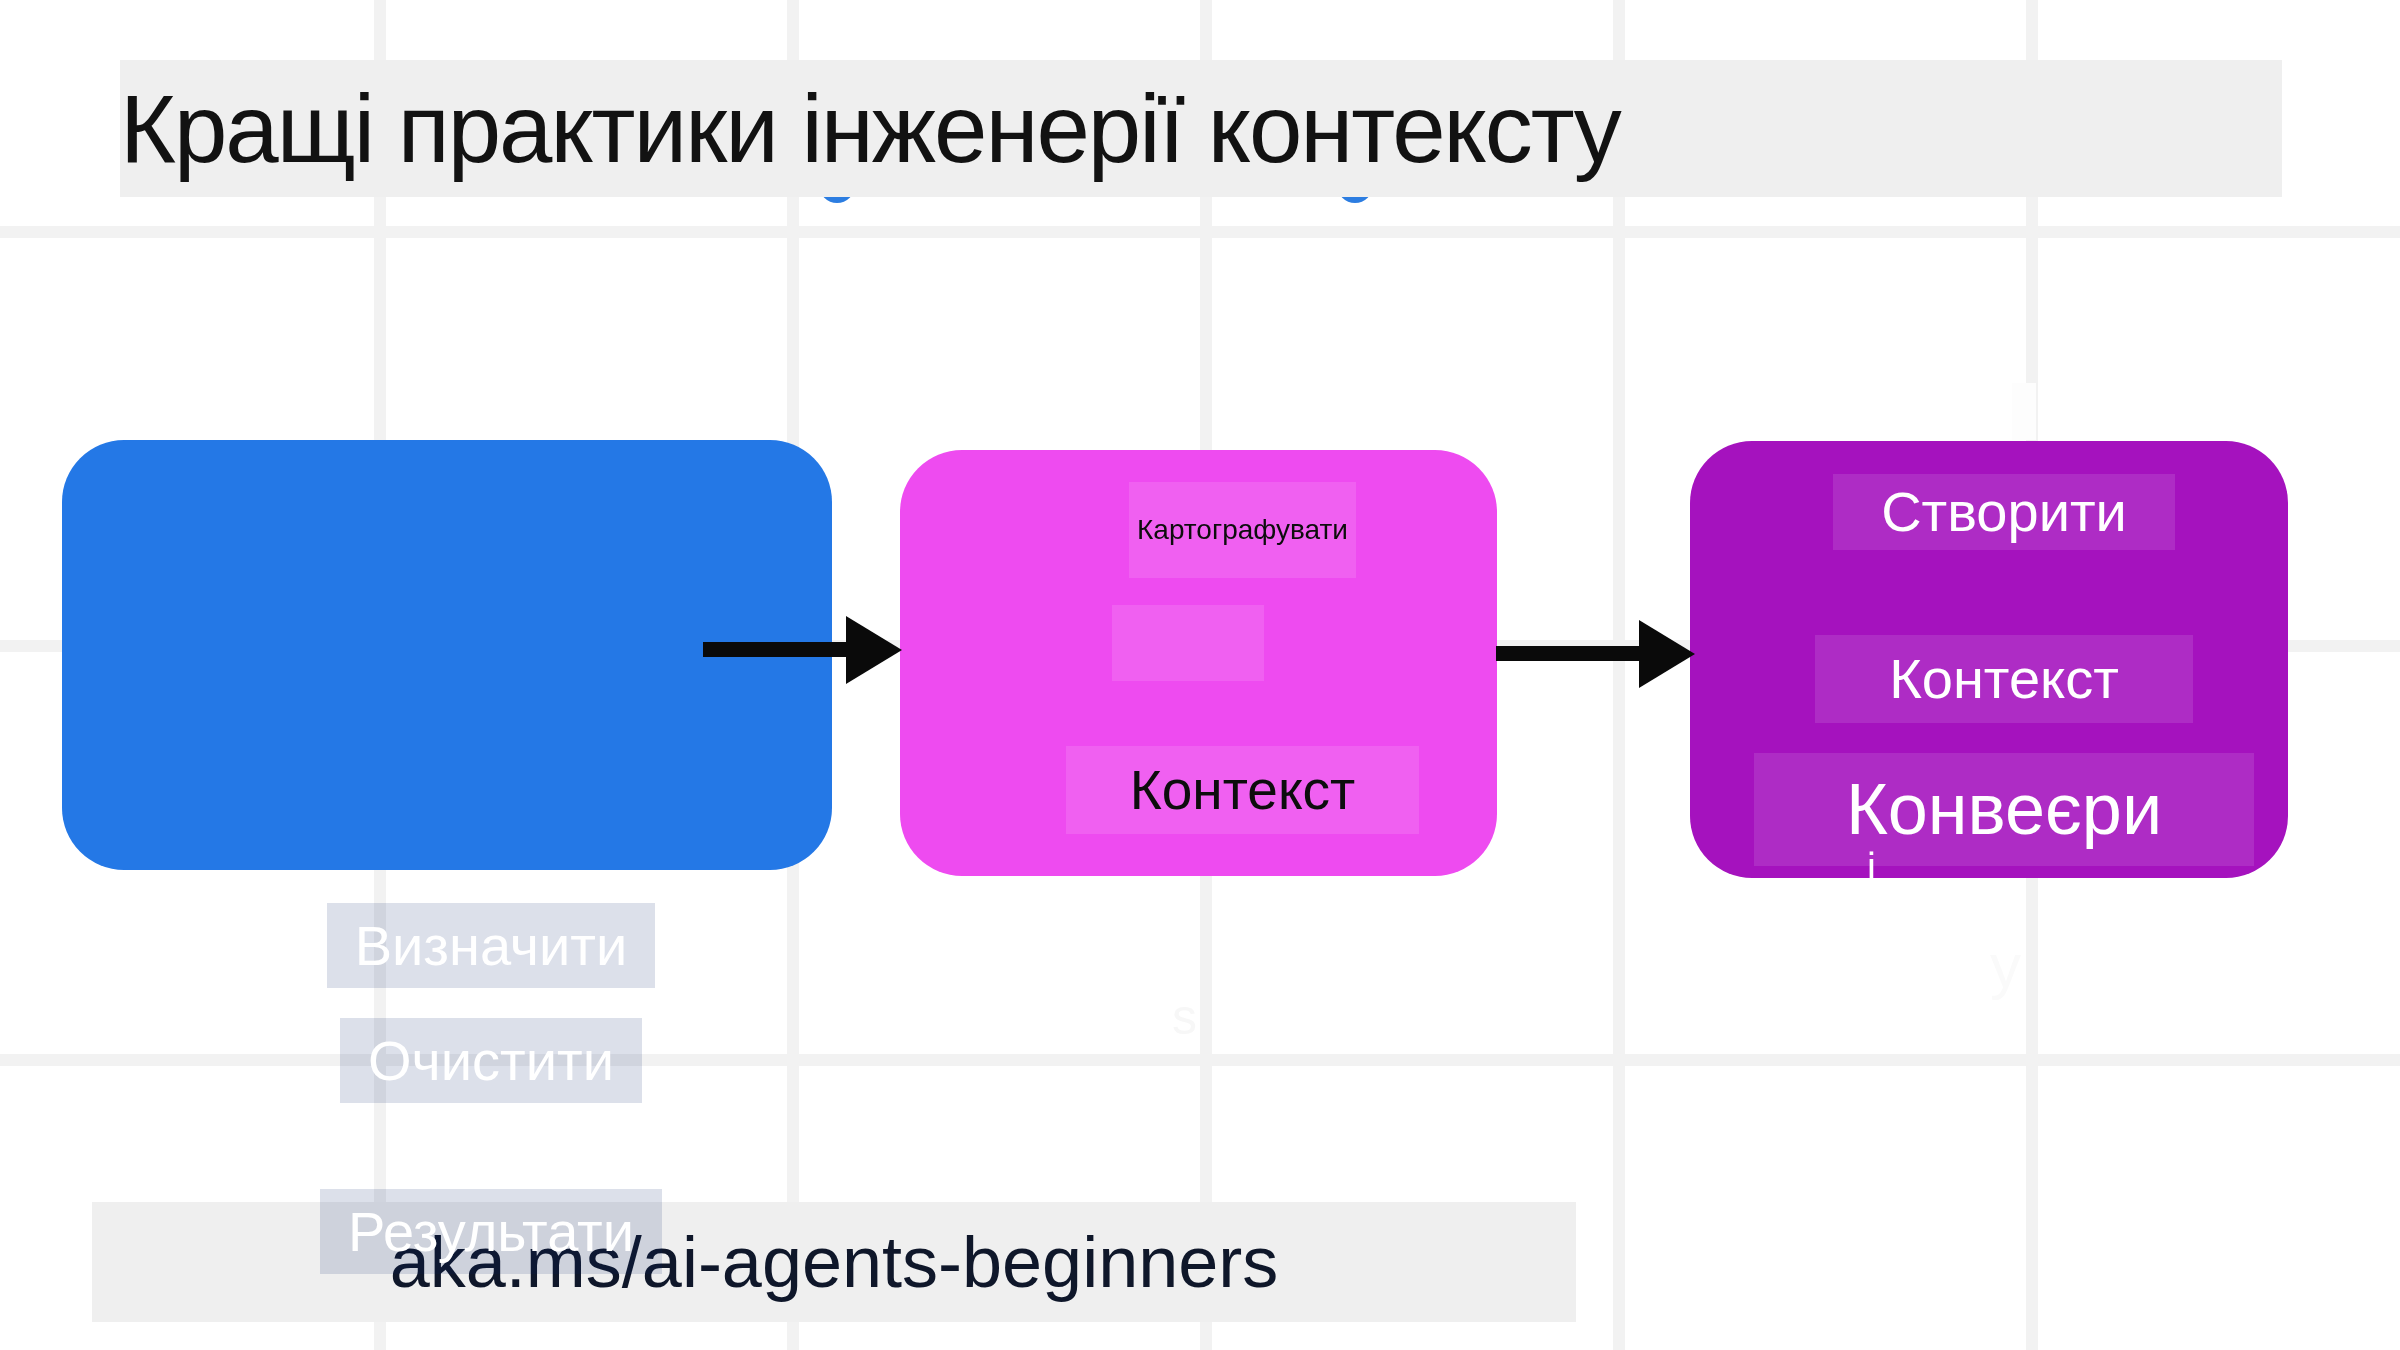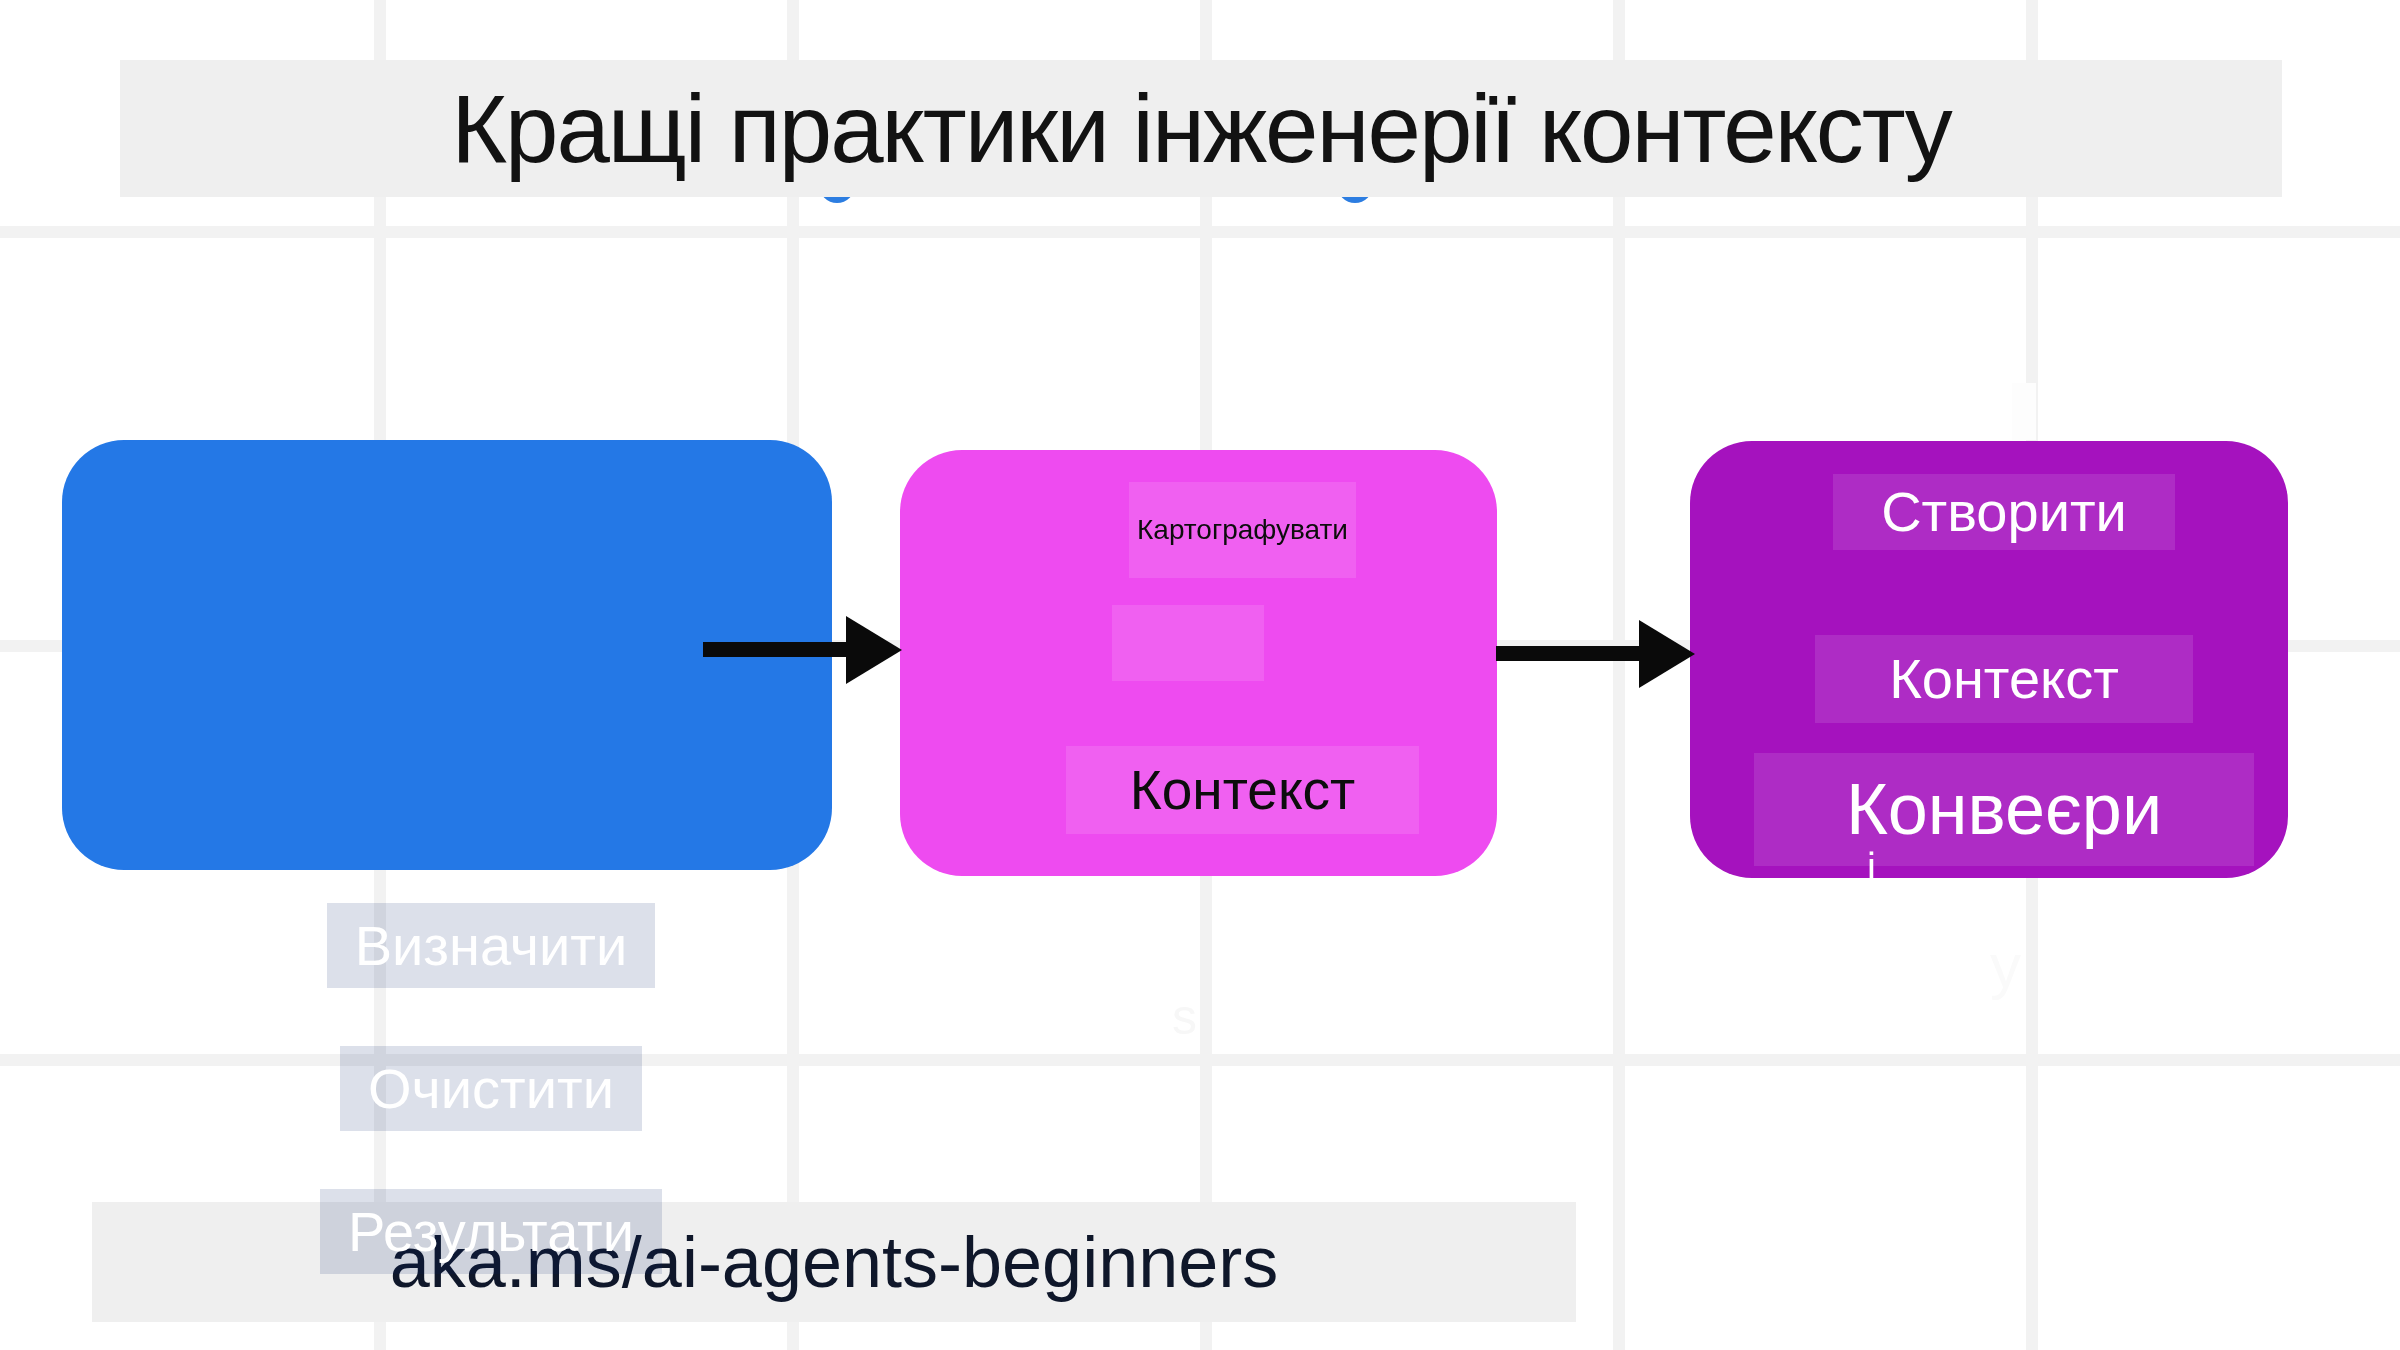--- a/index.html
+++ b/index.html
@@ -21,21 +21,21 @@
       linear-gradient(to right, transparent 0, transparent 374px, #f2f2f2 374px, #f2f2f2 386px, transparent 386px),
       linear-gradient(to bottom, transparent 0, transparent 226px, #f2f2f2 226px, #f2f2f2 238px, transparent 238px);
     background-size: 413px 100%, 100% 414px;
   }
   .abs { position: absolute; }
 
   
   .band { background: #efefef; z-index: 2; }
   .title-band {
     left: 120px; top: 60px; width: 2162px; height: 137px;
-    display: flex; align-items: center; justify-content: center;
+    display: flex; align-items: center; justify-content: flex-start;
   }
   .title-band h1 {
     margin: 0;
     font-size: 96px;
     font-weight: 400;
     letter-spacing: -2px;
     color: #121212;
     white-space: nowrap;
   }
   .footer-band {
@@ -69,21 +69,21 @@
 
   
   .box-define .hl {
     background: rgba(8, 36, 104, 0.14);
     color: #ffffff;
     font-size: 56px;
     line-height: 57px;
     padding: 14px 28px;
   }
   .box-define .r1 { top: 463px; }
-  .box-define .r2 { top: 606px; }
+  .box-define .r2 { top: 578px; }
   .box-define .r3 { top: 749px; }
 
   
   .box-map .hl-small {
     background: rgba(255, 255, 255, 0.12);
     color: #0d0d0d;
     font-size: 28px;
     line-height: 36px;
     padding: 30px 8px;
   }

